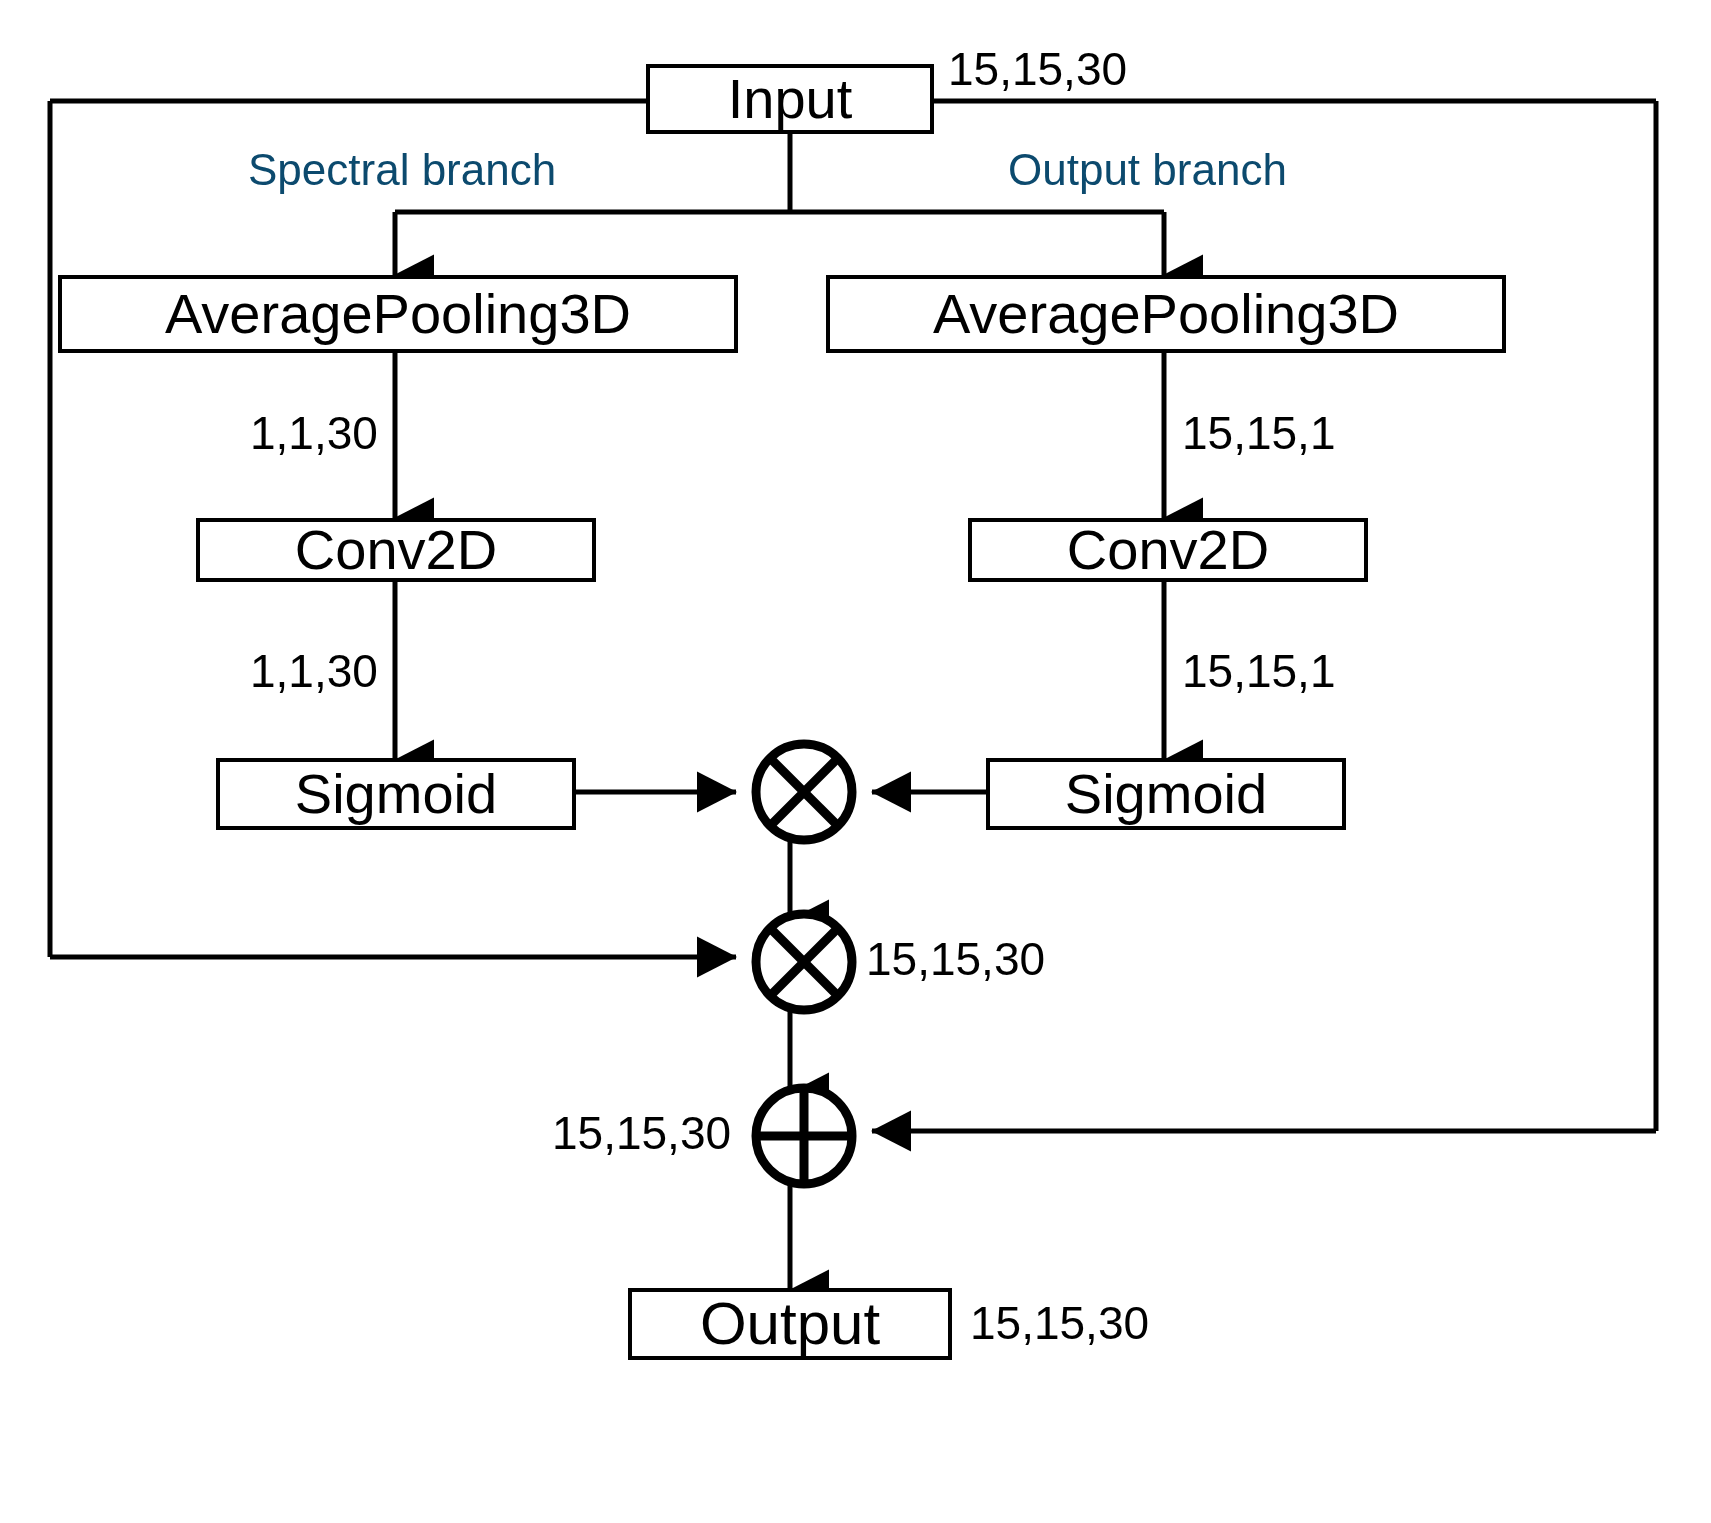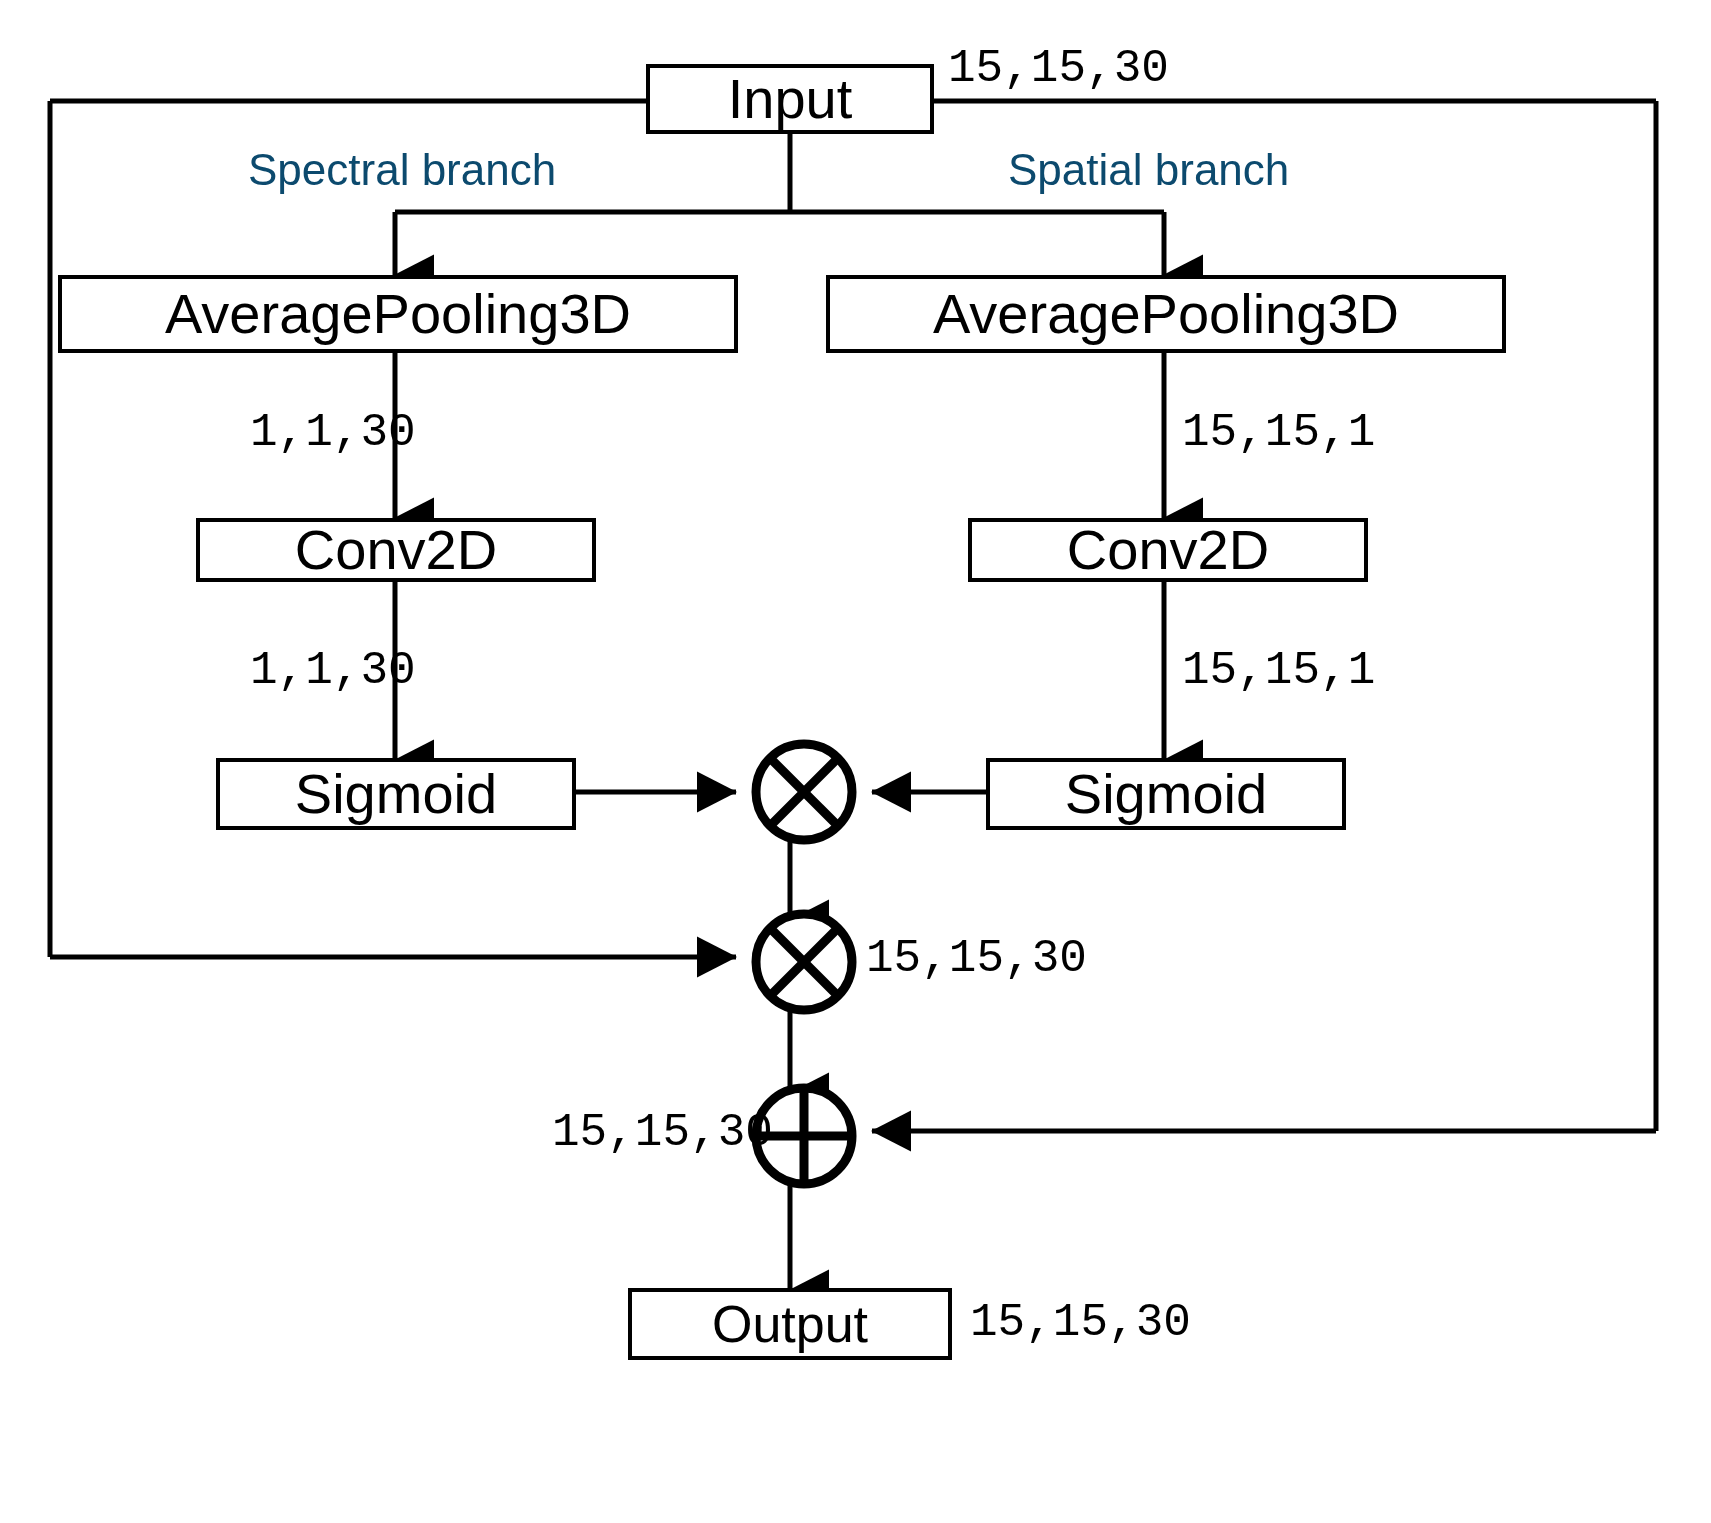--- a/index.html
+++ b/index.html
@@ -35,21 +35,21 @@
     justify-content: center;
     color: #000000;
     font-family: "Liberation Sans", sans-serif;
     font-weight: 400;
     line-height: 1;
     white-space: nowrap;
   }
   .edge-label {
     position: absolute;
     color: #000000;
-    font-family: Liberation Mono, monospace;
+    font-family: Liberation Sans, sans-serif;
     font-size: 46px;
     line-height: 1;
     white-space: nowrap;
   }
   .branch-label {
     position: absolute;
     color: #0c4a6e;
     font-family: "Liberation Sans", sans-serif;
     font-size: 44px;
     line-height: 1;
@@ -156,30 +156,30 @@
   </div>
 
   <div class="node-box" style="left:216px; top:758px; width:360px; height:72px; font-size:56px;">
     <span>Sigmoid</span>
   </div>
 
   <div class="node-box" style="left:986px; top:758px; width:360px; height:72px; font-size:56px;">
     <span>Sigmoid</span>
   </div>
 
-  <div class="node-box" style="left:628px; top:1288px; width:324px; height:72px; font-size:52px;">
+  <div class="node-box" style="left:628px; top:1288px; width:324px; height:72px; font-size:60px;">
     <span>Output</span>
   </div>
 
   <div class="branch-label" style="left:248px; top:148px;">
     <span>Spectral branch</span>
   </div>
 
   <div class="branch-label" style="left:1008px; top:148px;">
-    <span>Spatial branch</span>
+    <span>Output branch</span>
   </div>
 
   <div class="edge-label" style="left:948px; top:46px;">
     <span>15,15,30</span>
   </div>
 
   <div class="edge-label" style="left:250px; top:410px;">
     <span>1,1,30</span>
   </div>
 

